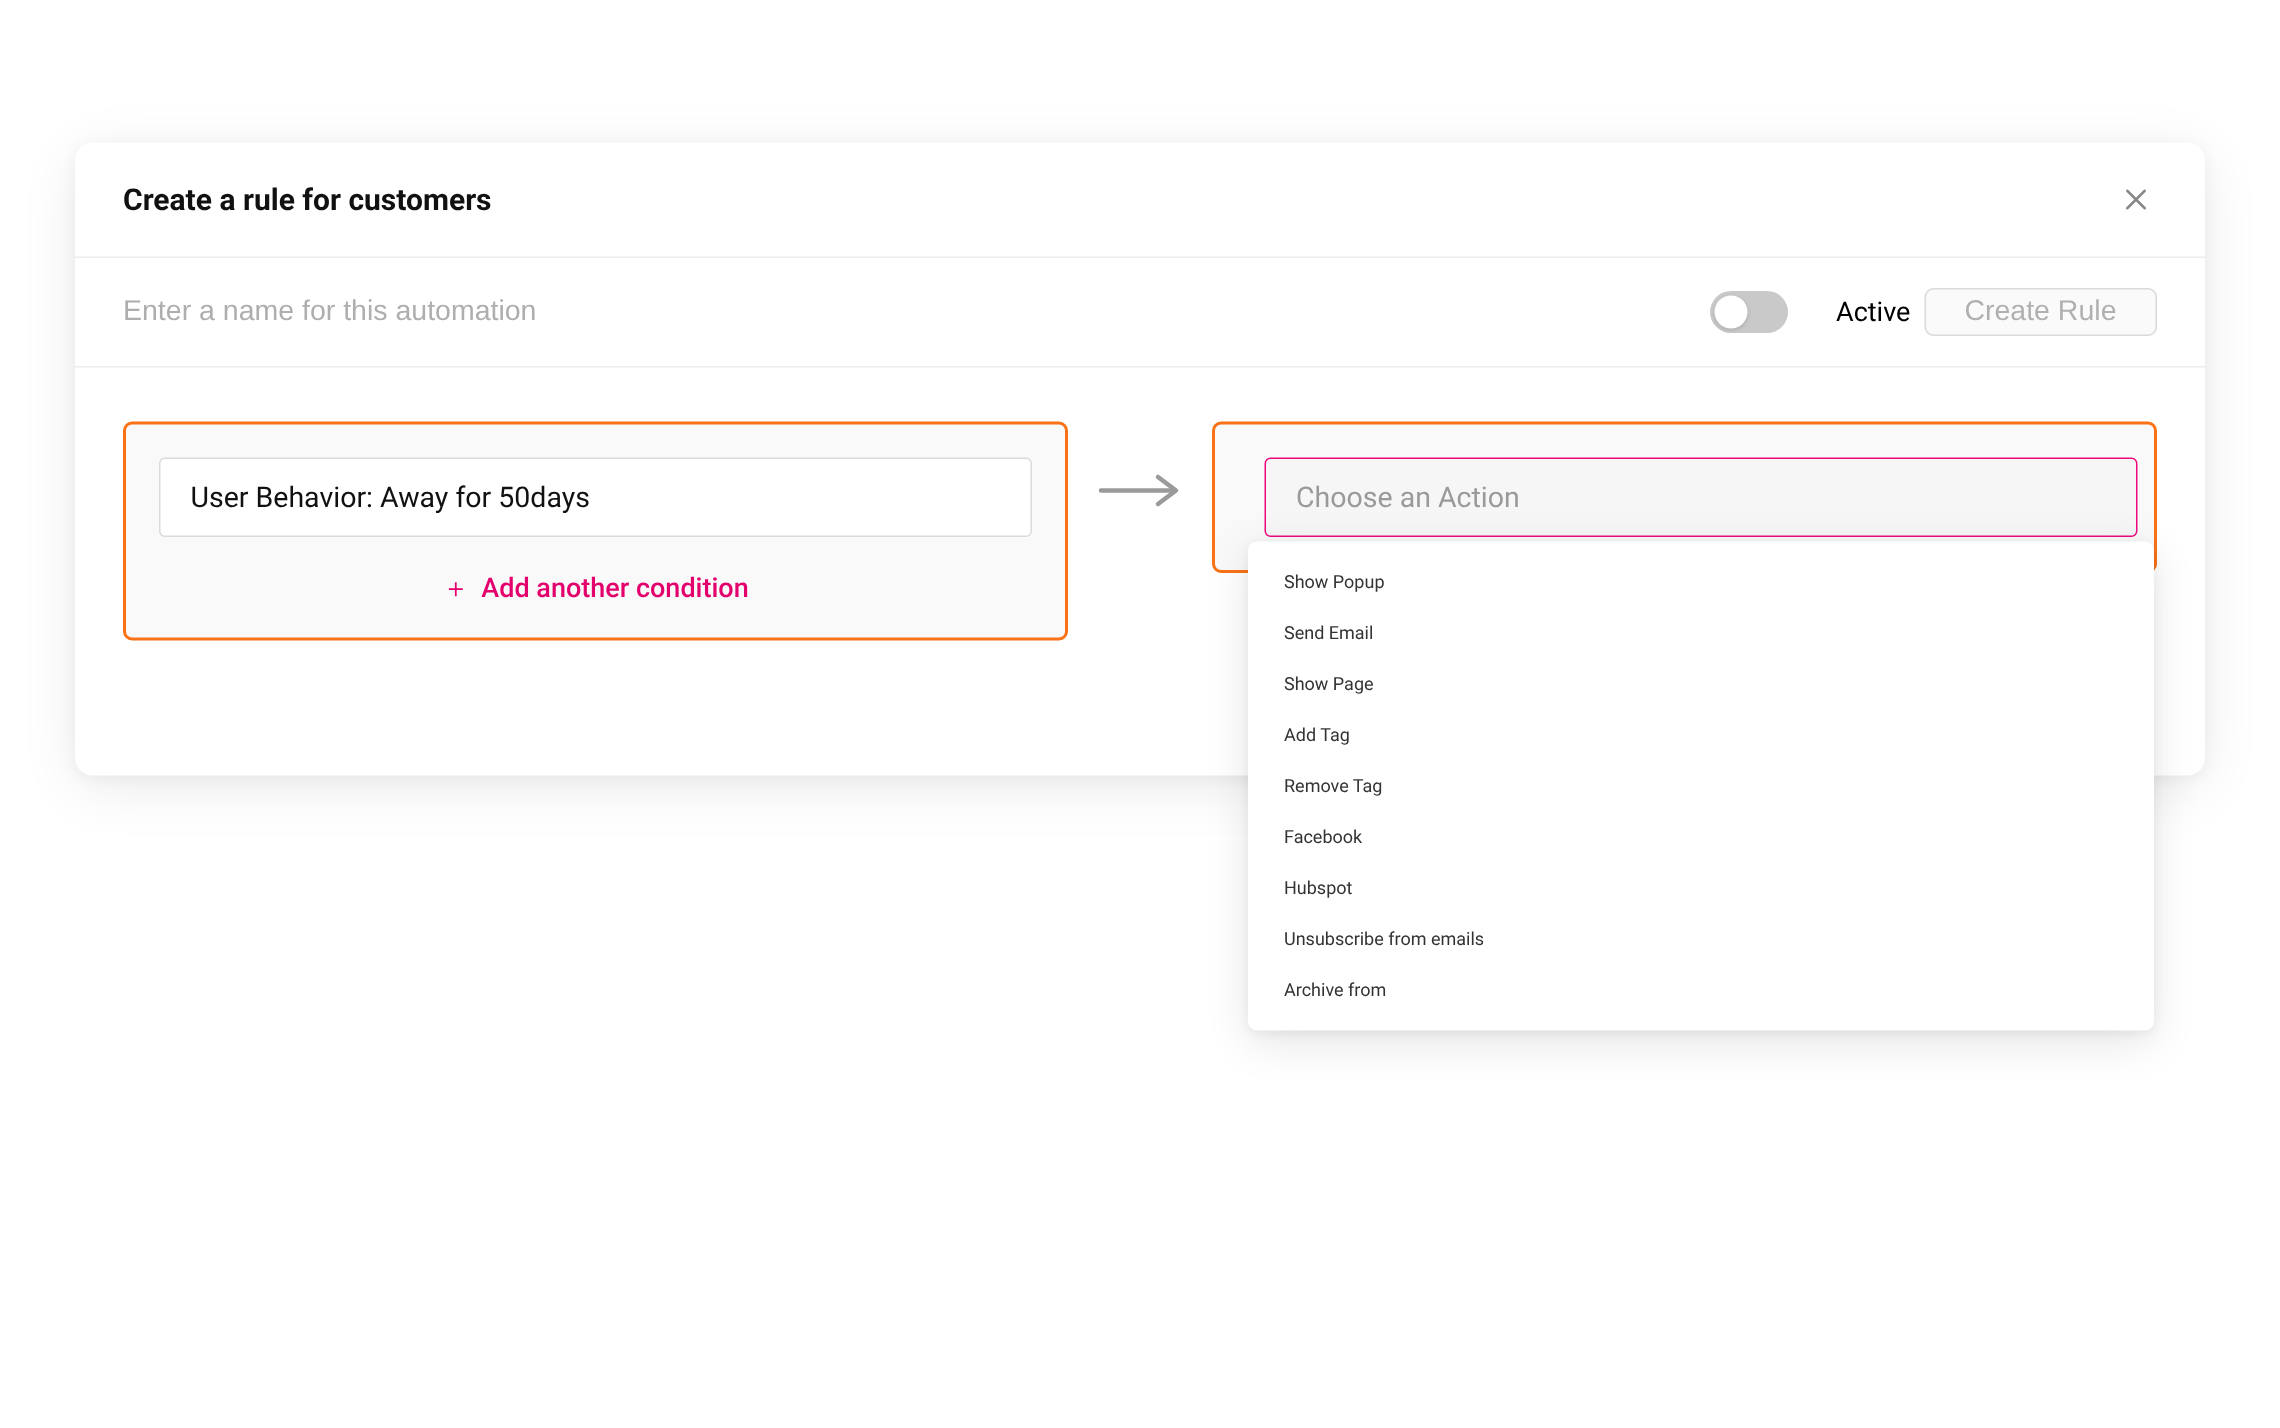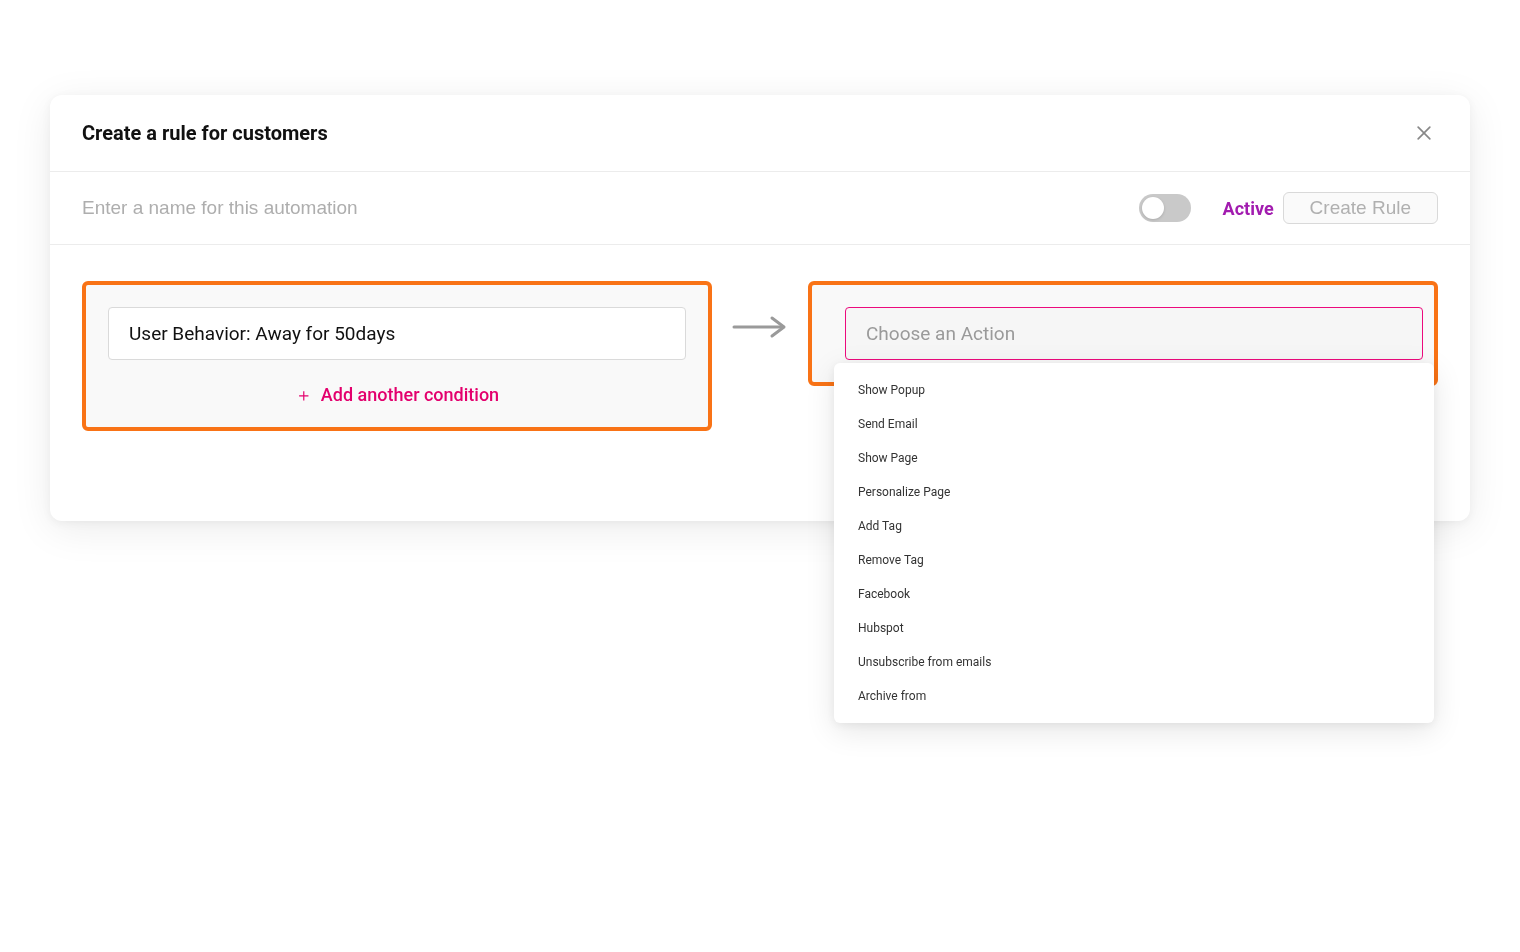--- a/index.html
+++ b/index.html
@@ -76,22 +76,22 @@
     top: 3px;
     left: 3px;
     width: 22px;
     height: 22px;
     background: #ffffff;
     border-radius: 50%;
     box-shadow: 0 1px 3px rgba(0,0,0,0.15);
   }
   .toggle-label {
     font-size: 18px;
-    color: #a21caf;
-    font-weight: 700;
+    color: #000000;
+    font-weight: 400;
     margin-left: 20px;
   }
   .create-btn {
     border: 1px solid #d9d9d9;
     background: #fafafa;
     color: #b0b0b0;
     font-size: 19px;
     font-weight: 500;
     padding: 4px 26px;
     border-radius: 6px;
@@ -101,21 +101,21 @@
   .body {
     padding: 36px 32px 90px 32px;
     display: flex;
     align-items: flex-start;
     gap: 20px;
     position: relative;
   }
 
   .panel {
     flex: 1;
-    border: 4px solid #f97316;
+    border: 2px solid #f97316;
     border-radius: 6px;
     background: #f9f9f9;
     padding: 22px;
   }
 
   .condition-field {
     width: 100%;
     background: #ffffff;
     border: 1px solid #dadada;
     border-radius: 4px;
@@ -229,21 +229,20 @@
       </svg>
     </div>
 
     <div class="panel right-panel">
       <div class="action-select">Choose an Action</div>
 
       <div class="dropdown">
         <div class="dropdown-item">Show Popup</div>
         <div class="dropdown-item">Send Email</div>
         <div class="dropdown-item">Show Page</div>
-        <div class="dropdown-item">Personalize Page</div>
         <div class="dropdown-item">Add Tag</div>
         <div class="dropdown-item">Remove Tag</div>
         <div class="dropdown-item">Facebook</div>
         <div class="dropdown-item">Hubspot</div>
         <div class="dropdown-item">Unsubscribe from emails</div>
         <div class="dropdown-item">Archive from</div>
       </div>
     </div>
 
   </div>

